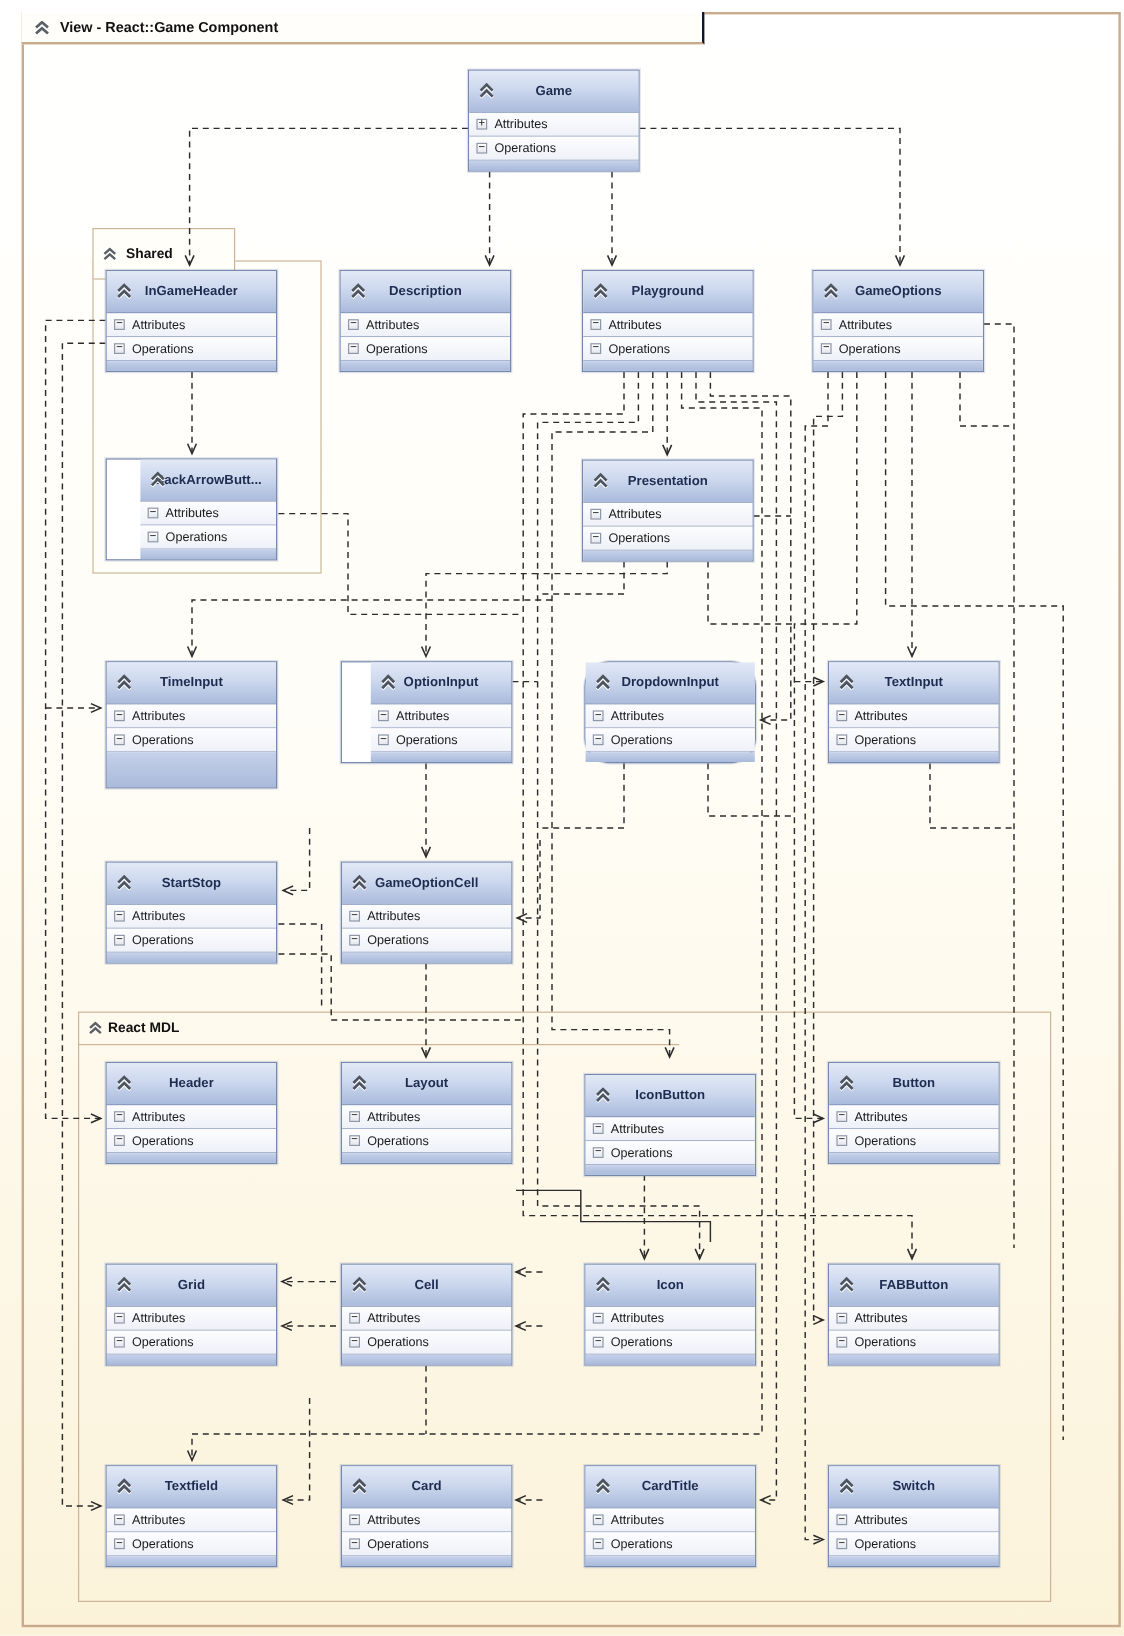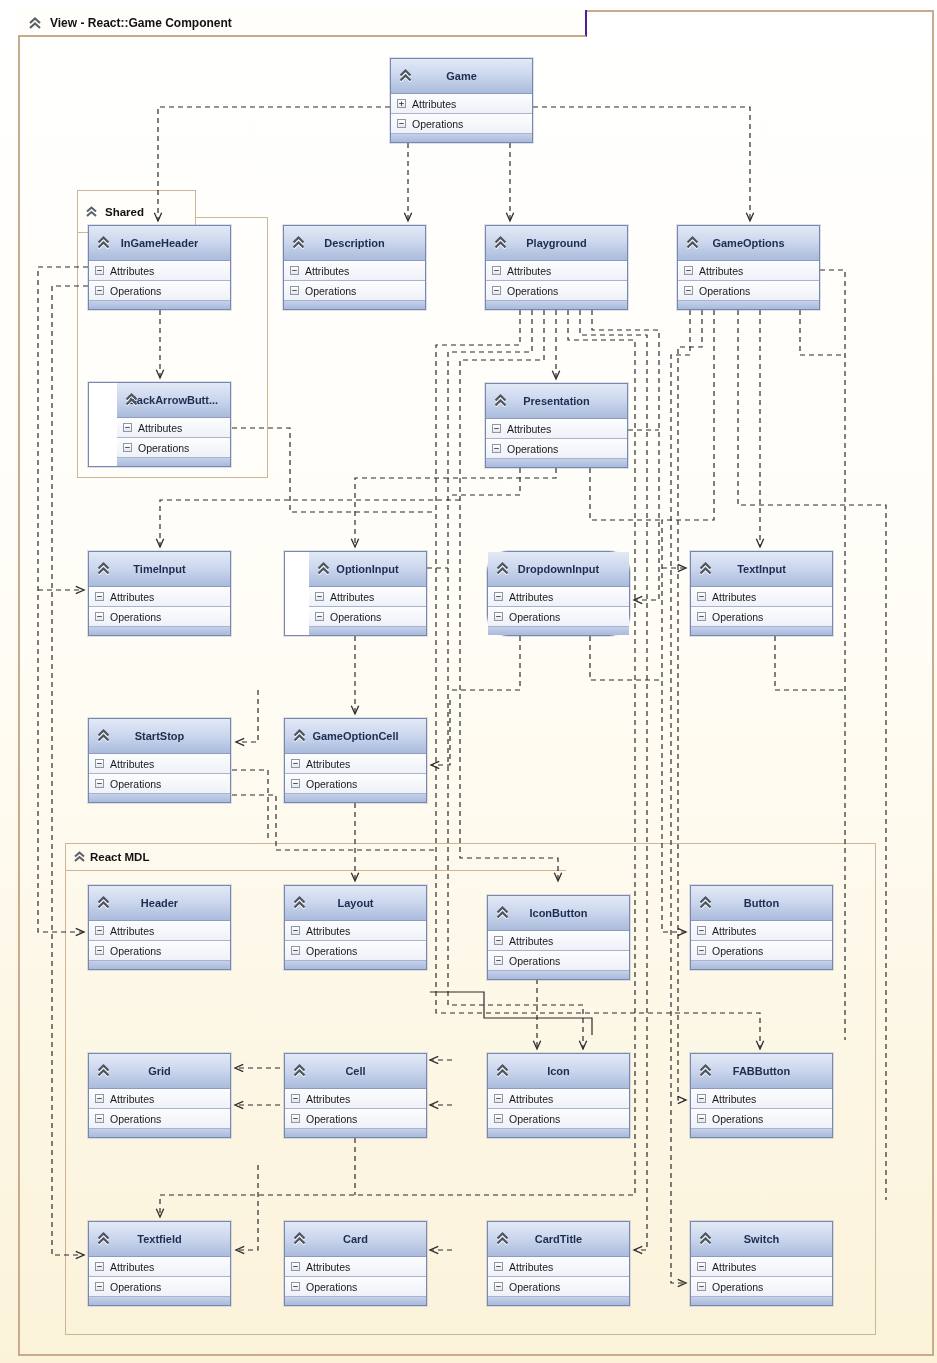--- a/index.html
+++ b/index.html
@@ -4,21 +4,21 @@
 <style>
   html,body{margin:0;padding:0;}
   body{
     width:937px;height:1363px;position:relative;overflow:hidden;
     font-family:"Liberation Sans",sans-serif;
     background:linear-gradient(180deg,#ffffff 0%,#fffdf6 45%,#fbf2d9 100%);
   }
   .abs{position:absolute;}
   
   .frame-body{border:2px solid #c9ab8c;background:transparent;z-index:1;}
-  .frame-tab{border-right:2px solid #4c1d95;border-bottom:2px solid #c9ab8c;
+  .frame-tab{border-right:2px solid #0f172a;border-bottom:2px solid #c9ab8c;
     background:#fffefa;z-index:2;display:flex;align-items:center;gap:8px;padding-left:10px;box-sizing:border-box;}
   .frame-tab .ttl{font-weight:bold;font-size:12px;color:#111;white-space:nowrap;}
   .pkg-body{border:1.5px solid #cdb697;z-index:2;background:transparent;box-sizing:border-box;}
   .pkg-tab{border:1.5px solid #cdb697;background:#fffef8;z-index:2;display:flex;align-items:center;gap:7px;
     padding-left:7px;box-sizing:border-box;}
   .pkg-tab .ttl{font-weight:bold;font-size:11.5px;color:#111;white-space:nowrap;}
   .pkg-label-row{z-index:2;display:flex;align-items:center;gap:4px;padding-left:8px;box-sizing:border-box;
     border-bottom:1.5px solid #cdb697;}
   .pkg-label-row .ttl{font-weight:bold;font-size:11.5px;color:#111;white-space:nowrap;}
   
@@ -268,21 +268,21 @@
     <div class="row">
       <span class="tog">−</span>
       <span class="lbl">Attributes</span>
     </div>
     <div class="row">
       <span class="tog">−</span>
       <span class="lbl">Operations</span>
     </div>
     <div class="ftr"></div>
   </div>
-<div class="abs cls" style="left: 88px; top: 551px; width: 143px; height: 85px;">
+<div class="abs cls" style="left: 88px; top: 551px; width: 143px; height: 106px;">
     <div class="hdr">
       <svg class="chev" width="15" height="14" viewBox="0 0 15 14">
         <path d="M2.5,7.5 L7.5,2.5 L12.5,7.5 M2.5,12.5 L7.5,7.5 L12.5,12.5" fill="none" stroke="#ffffff" stroke-width="2.6" transform="translate(0,0.9)"></path>
         <path d="M2.5,7.5 L7.5,2.5 L12.5,7.5 M2.5,12.5 L7.5,7.5 L12.5,12.5" fill="none" stroke="#4d545e" stroke-width="2.2"></path>
       </svg>
       <span class="name">TimeInput</span>
     </div>
     <div class="row">
       <span class="tog">−</span>
       <span class="lbl">Attributes</span>

